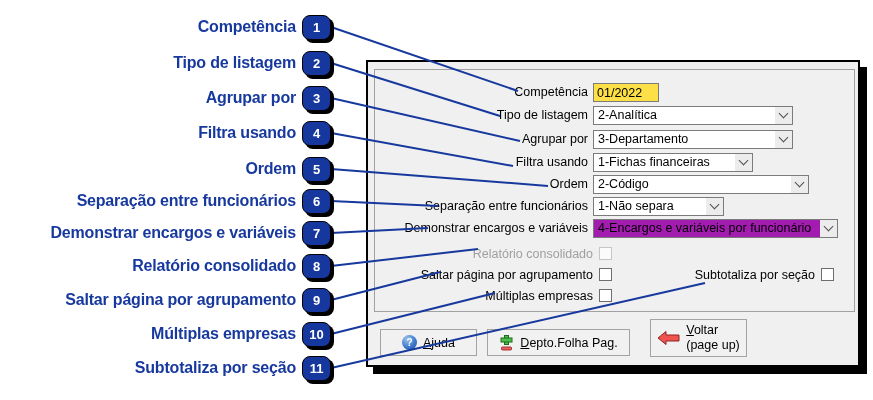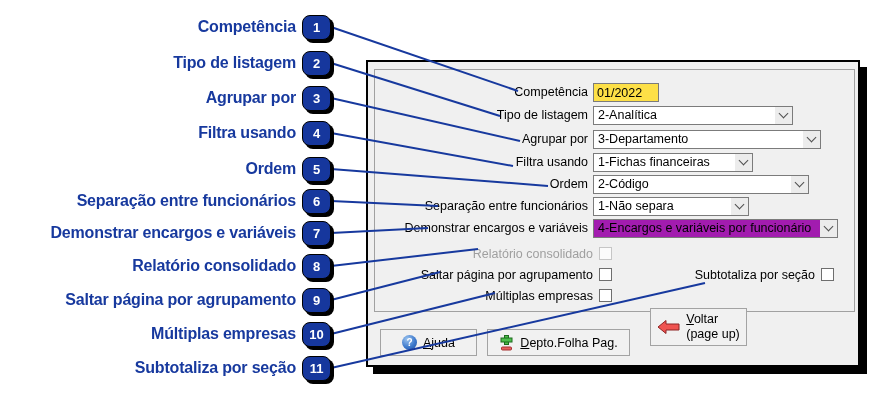--- a/index.html
+++ b/index.html
@@ -111,21 +111,21 @@
       <div class="combo" style="width:200px">
         <span class="cval">2-Analítica</span>
         <span class="carrow">
             <i class="chev"></i>
           </span>
       </div>
     </div>
 
     <div class="frow" style="top:68px">
       <div class="flabel">Agrupar por</div>
-      <div class="combo" style="width:228px">
+      <div class="combo" style="width:200px">
         <span class="cval">3-Departamento</span>
         <span class="carrow">
             <i class="chev"></i>
           </span>
       </div>
     </div>
 
     <div class="frow" style="top:91px">
       <div class="flabel">Filtra usando</div>
       <div class="combo" style="width:160px">
@@ -141,21 +141,21 @@
       <div class="combo" style="width:216px">
         <span class="cval">2-Código</span>
         <span class="carrow">
             <i class="chev"></i>
           </span>
       </div>
     </div>
 
     <div class="frow" style="top:135px">
       <div class="flabel">Separação entre funcionários</div>
-      <div class="combo" style="width:156px">
+      <div class="combo" style="width:131px">
         <span class="cval">1-Não separa</span>
         <span class="carrow">
             <i class="chev"></i>
           </span>
       </div>
     </div>
 
     <div class="frow" style="top:157px">
       <div class="flabel">Demonstrar encargos e variáveis</div>
       <div class="combo hl" style="width:245px">
@@ -190,21 +190,21 @@
 
     <button class="btn" style="left:119px;top:267px;width:143px;height:27px">
       <svg class="icon-svg" width="15" height="16" viewBox="0 0 15 16">
         <rect x="5.5" y="0.5" width="4" height="9" fill="#4cbf4c" stroke="#1e6b1e"></rect>
         <rect x="2" y="3" width="11" height="4" fill="#4cbf4c" stroke="#1e6b1e"></rect>
         <rect x="2.5" y="12" width="10" height="3" rx="1" fill="#e66060" stroke="#a53131"></rect>
       </svg>
       <span><u>D</u><span>epto.Folha Pag.</span></span>
     </button>
 
-    <button class="btn" style="left:282px;top:246px;width:97px;height:38px">
+    <button class="btn" style="left:282px;top:257px;width:97px;height:38px">
       <svg class="icon-svg" width="23" height="16" viewBox="0 0 23 16">
         <path d="M9 1.5 V5 H22 V11 H9 V14.5 L1 8 Z" fill="#ef5350" stroke="#8e2424"></path>
       </svg>
       <span class="navtext">
         <span><u>V</u><span>oltar</span></span>
         <span>(page up)</span>
       </span>
     </button>
 
   </div>

